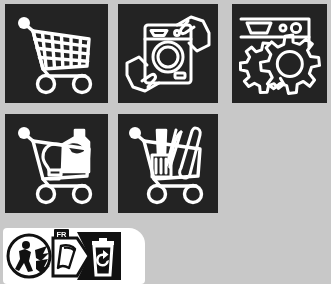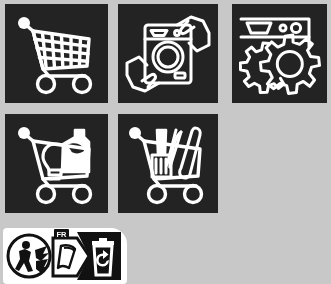--- a/index.html
+++ b/index.html
@@ -21,21 +21,21 @@
   
   #tile-cart-plain   {left:5px;  top:4px;   width:103px;height:99px;}
   #tile-appliance-care{left:118px;top:4px;   width:100px;height:99px;}
   #tile-spare-parts  {left:232px;top:4px;   width:95px; height:99px;}
   
   #tile-cart-consumables{left:5px;  top:114px;width:103px;height:99px;}
   #tile-cart-accessories{left:118px;top:114px;width:100px;height:99px;}
 
   
   #recycle-label{
-    position:absolute;left:3px;top:228px;width:124px;height:56px;
+    position:absolute;left:3px;top:228px;width:142px;height:56px;
     background:#ffffff;
     border-radius:4px 16px 4px 4px;
     overflow:hidden;
   }
   #recycle-label svg{display:block;}
 </style>
 </head>
 <body>
 
 <div class="canvas">

